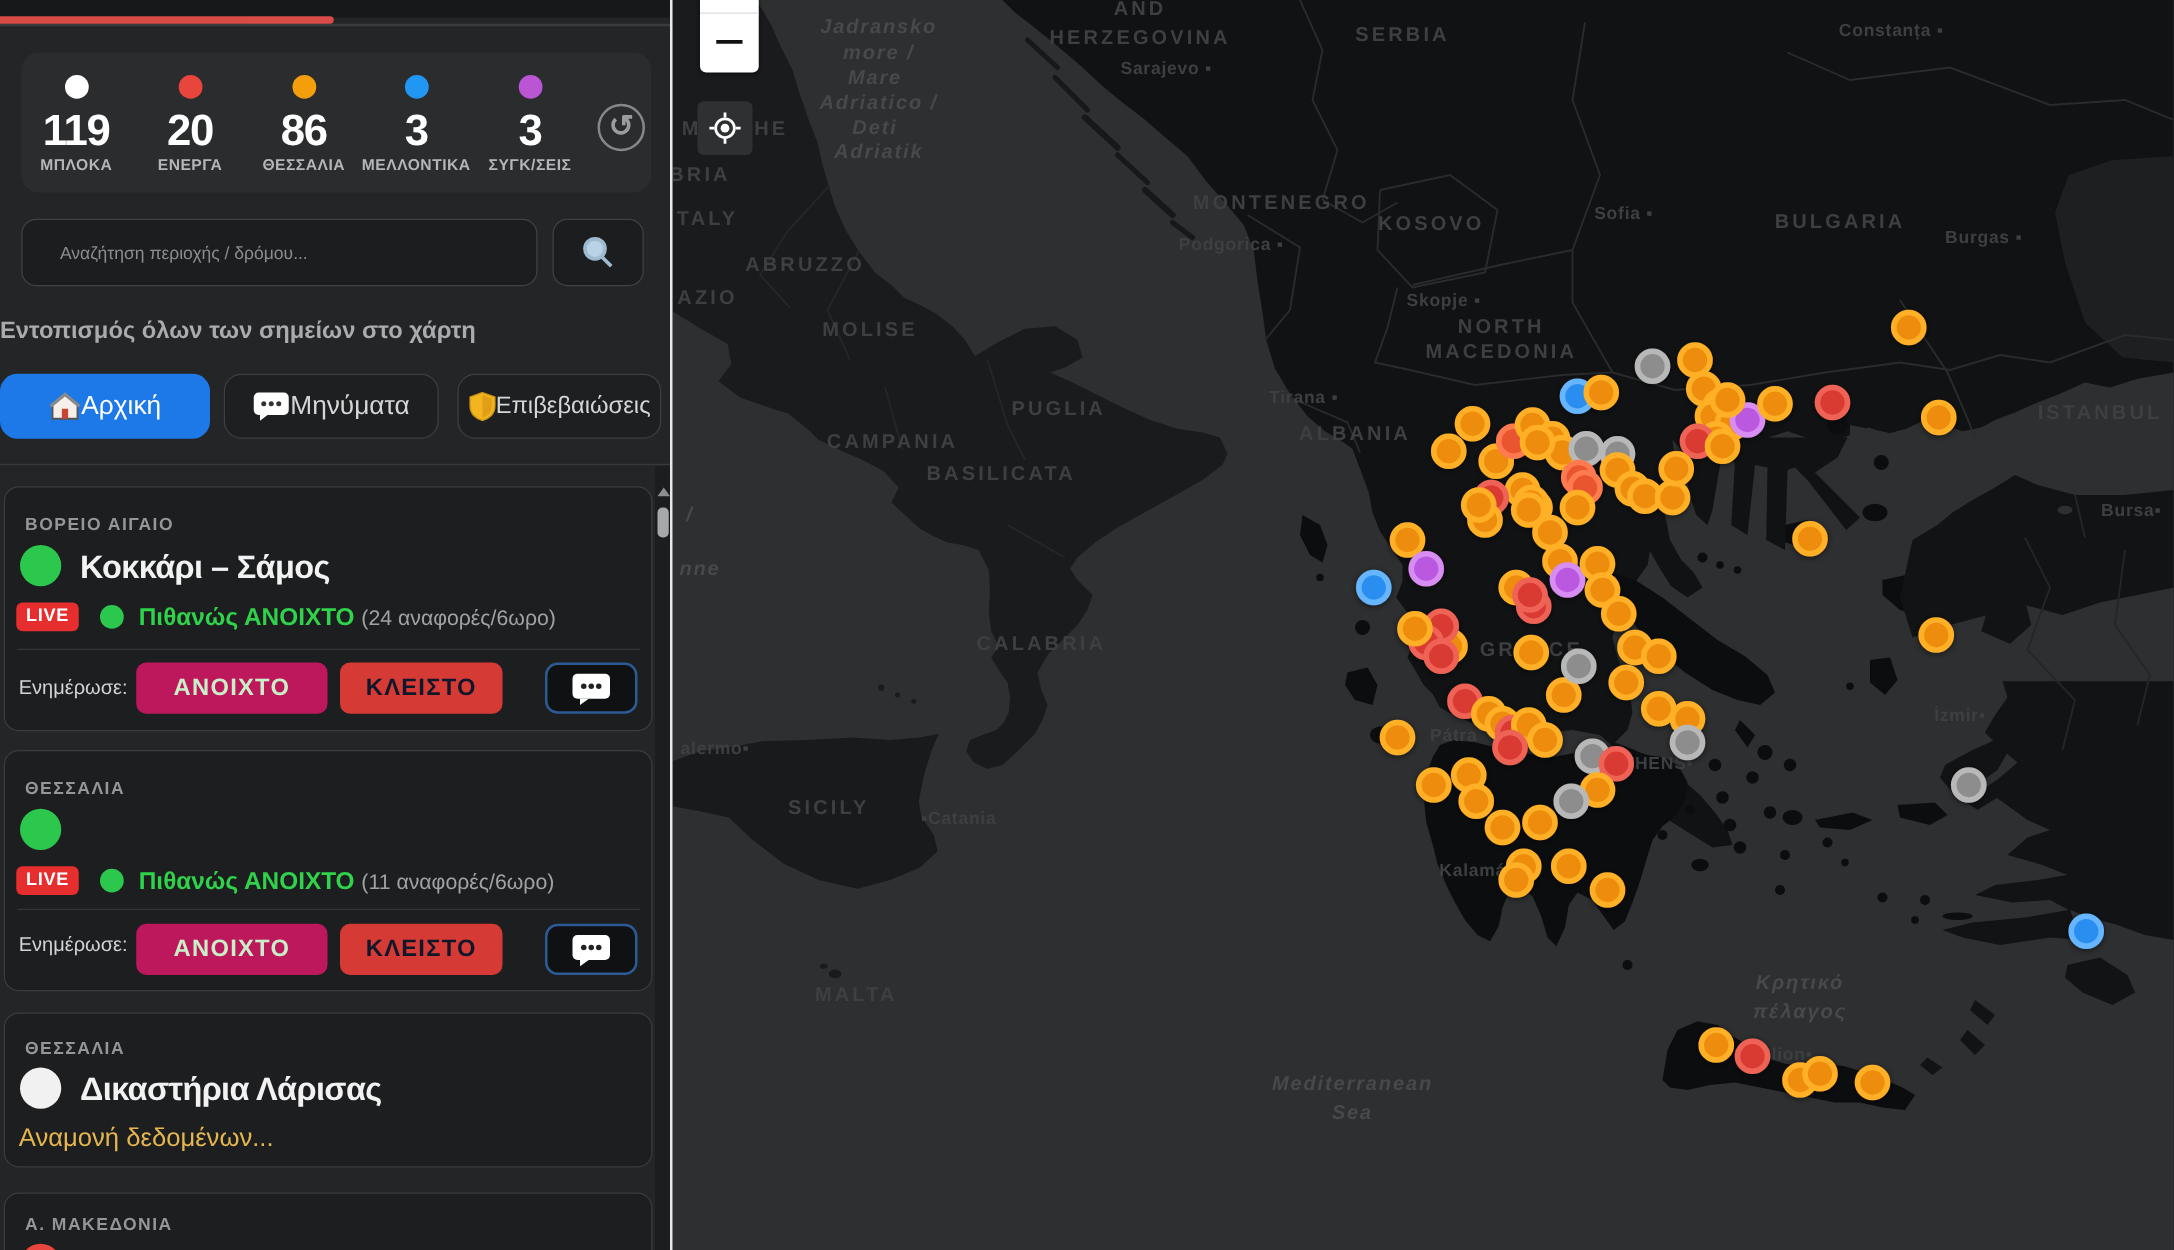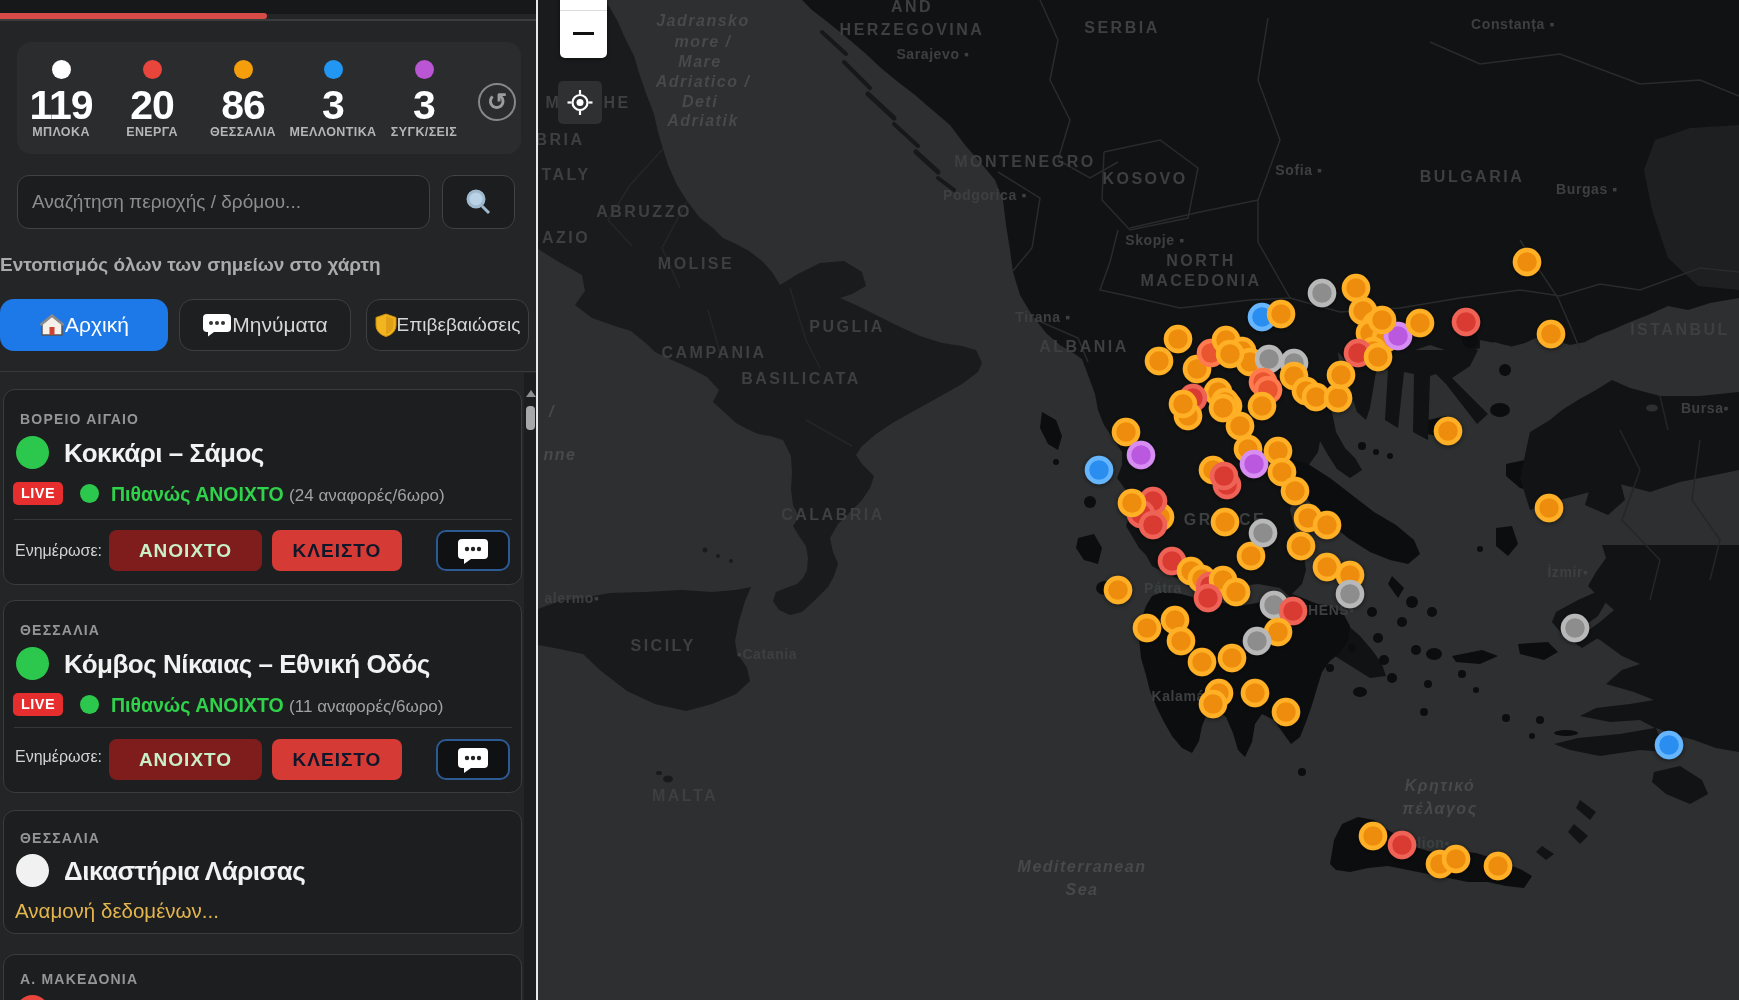--- a/index.html
+++ b/index.html
@@ -27,43 +27,43 @@
 #zoomctl .minus{position:absolute;left:13px;top:58px;width:21px;height:3px;background:#111}
 #locate{position:absolute;left:20px;top:81px;width:44px;height:43px;background:#2e3032;border-radius:5px}
 
 #side{position:absolute;left:0;top:0;width:538px;height:1000px;background:#232527;border-right:2px solid #e8e8e8}
 #topbar{position:absolute;left:0;top:0;width:100%;height:14px;background:#17181a}
 #topline{position:absolute;left:0;top:19px;width:100%;height:2px;background:#3a3c3e}
 #redbar{position:absolute;left:0;top:13px;width:267px;height:6px;background:#d94b47;border-radius:0 3px 3px 0}
 #stats{position:absolute;left:17px;top:42px;width:504px;height:112px;background:#2a2c2e;border-radius:14px}
 .stat{position:absolute;top:0;text-align:center}
 .dot{display:block;margin:0 auto;width:19px;height:19px;border-radius:50%}
-.num{display:block;color:#fff;font-size:41px;font-weight:bold;letter-spacing:-1px;line-height:40px;margin-top:6px}
+.num{display:block;color:#fff;font-size:35px;font-weight:bold;letter-spacing:-1px;line-height:40px;margin-top:6px}
 .slb{display:block;color:#b4b6b8;font-size:12.5px;font-weight:bold;letter-spacing:.4px}
 #refresh{position:absolute;left:461px;top:41px;width:38px;height:38px;border:2px solid #85878a;border-radius:50%;color:#9a9c9e;text-align:center;font-size:24px;line-height:33px;font-weight:bold}
-#search{position:absolute;left:17px;top:175px;width:413px;height:54px;background:#1b1d1f;border:1px solid #404244;border-radius:12px;color:#8b8d8f;font-size:19px;line-height:52px;padding-left:14px}
+#search{position:absolute;left:17px;top:175px;width:413px;height:54px;background:#1b1d1f;border:1px solid #404244;border-radius:12px;color:#8b8d8f;font-size:14px;line-height:52px;padding-left:30px}
 #searchbtn{position:absolute;left:442px;top:175px;width:73px;height:54px;background:#1b1d1f;border:1px solid #404244;border-radius:12px}
 #hint{position:absolute;left:0;top:254px;width:537px;text-align:left;color:#a9abad;font-size:19px;font-weight:bold}
 .tab{position:absolute;top:299px;height:52px;border-radius:14px;font-size:21px;font-weight:normal;display:flex;align-items:center;justify-content:center;}
 #tab1{left:0;width:168px;background:#1d79e8;color:#fff}
 #tab2{left:179px;width:172px;background:#1d1f21;border:1.5px solid #3d3f42;color:#d6d6d6}
 #tab3{left:366px;width:163px;background:#1d1f21;border:1.5px solid #3d3f42;color:#d6d6d6;font-size:19px}
 #listline{position:absolute;left:0;top:371px;width:100%;height:1px;background:#38393b}
 .card{position:absolute;left:3px;width:519px;background:#1c1e1f;border:1px solid #3a3c3e;border-radius:12px}
 .reg{position:absolute;left:16px;top:21px;color:#949698;font-size:14px;font-weight:bold;letter-spacing:1.2px}
 .bigdot{position:absolute;left:12px;top:46px;width:33px;height:33px;border-radius:50%}
 .title{position:absolute;left:60px;top:48px;color:#f2f2f2;font-size:26px;font-weight:bold;letter-spacing:-0.5px;white-space:nowrap}
 .live{position:absolute;left:9px;top:92px;width:50px;height:23px;background:#e62e2e;border-radius:5px;color:#fff;font-size:14.5px;font-weight:bold;text-align:center;line-height:23px;letter-spacing:.5px}
 .mdot{position:absolute;left:76px;top:94px;width:19px;height:19px;border-radius:50%;background:#2cc84d}
 .status{position:absolute;left:107px;top:93px;font-size:19.5px;font-weight:bold;color:#2fd24a;white-space:nowrap}
 .status span{font-size:17px;font-weight:normal;color:#a0a2a4}
 .cdiv{position:absolute;left:10px;top:129px;width:498px;height:1px;background:#343638}
 .rowlab{position:absolute;left:11px;top:152px;color:#d3d3d3;font-size:16px}
 .btn{position:absolute;top:140px;height:41px;border-radius:8px;text-align:center;font-weight:bold;font-size:19px;letter-spacing:1px}
-.bgreen{left:105px;width:153px;background:#7f1d1d;color:#c9efc9;line-height:41px}
+.bgreen{left:105px;width:153px;background:#be185d;color:#c9efc9;line-height:41px}
 .bred{left:268px;width:130px;background:#d63a35;color:#0f172a;line-height:41px}
 .bchat{position:absolute;left:432px;top:140px;width:74px;height:41px;background:#0f1113;border:2px solid #2b5a94;border-radius:10px}
 .waity{position:absolute;left:11px;top:88px;color:#e5b64e;font-size:20.5px;font-weight:normal}
 
 #sbar{position:absolute;left:524px;top:373px;width:12px;height:627px;background:#1b1d1f}
 #sarrow{position:absolute;left:526px;top:390px;width:0;height:0;border-left:5px solid transparent;border-right:5px solid transparent;border-bottom:7px solid #8d8f91}
 #sthumb{position:absolute;left:526px;top:406px;width:9px;height:24px;background:#a6a8aa;border-radius:4px}
 </style>
 </head>
 <body>
@@ -451,21 +451,20 @@
             <path d="M26 27 L26 32 L33 27 Z" fill="#fff"></path>
             <circle cx="29" cy="17" r="2.2" fill="#222"></circle>
             <circle cx="35" cy="17" r="2.2" fill="#222"></circle>
             <circle cx="41" cy="17" r="2.2" fill="#222"></circle>
           </svg></div>
 </div>
 
 <div class="card" style="top:600px;height:193px">
 <div class="reg">ΘΕΣΣΑΛΙΑ</div>
 <div class="bigdot" style="background:#2cc84d"></div>
-<div class="title">Κόμβος Νίκαιας – Εθνική Οδός</div>
 <div class="live">LIVE</div>
         <div class="mdot"></div>
 <div class="status">Πιθανώς ΑΝΟΙΧΤΟ <span>(11 αναφορές/6ωρο)</span></div>
 <div class="cdiv" style="top:126px"></div>
 <div class="rowlab" style="top:147px">Ενημέρωσε:</div>
 <div class="btn bgreen" style="top:138px">ΑΝΟΙΧΤΟ</div>
 <div class="btn bred" style="top:138px">ΚΛΕΙΣΤΟ</div>
 <div class="bchat" style="top:138px"><svg width="70" height="37" viewBox="0 0 70 37">
             <rect x="20" y="7" width="30" height="20" rx="4" fill="#fff"></rect>
             <path d="M26 27 L26 32 L33 27 Z" fill="#fff"></path>

